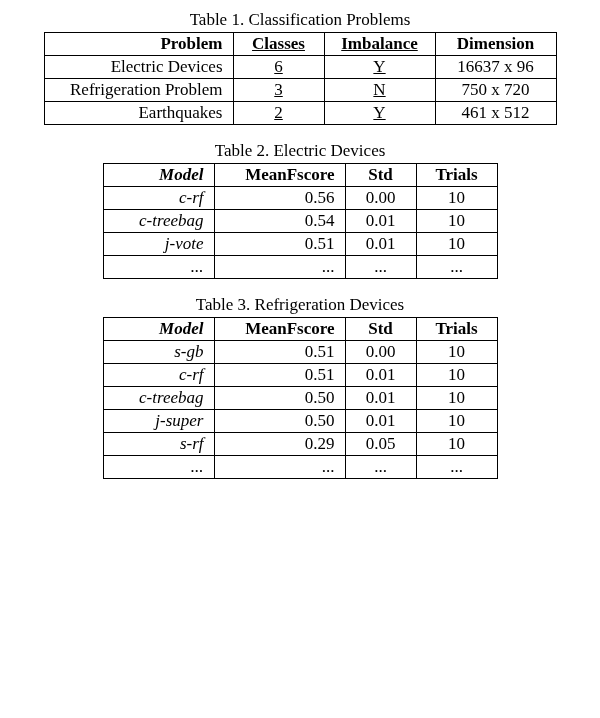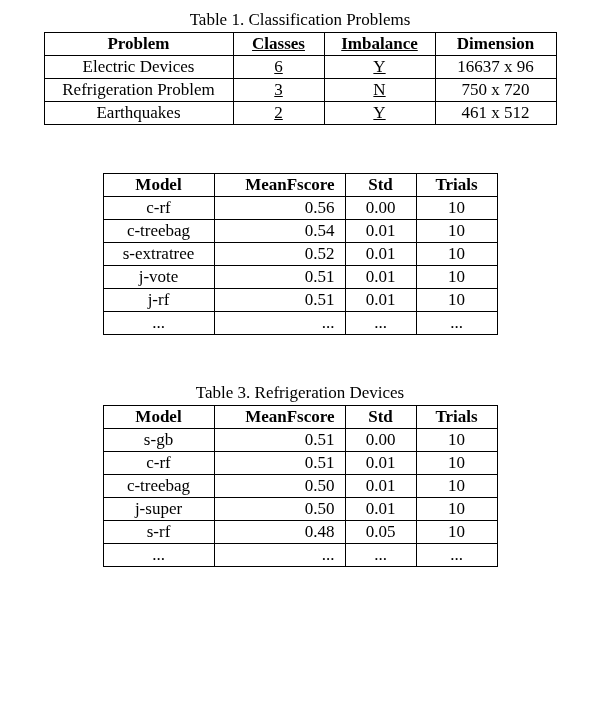--- a/index.html
+++ b/index.html
@@ -6,21 +6,21 @@
     font-family: "Times New Roman", Times, serif;
     font-size: 17px;
     color: #000;
     background: #fff;
     margin: 0;
     padding: 10px 18px;
     width: 600px;
     box-sizing: border-box;
   }
   .table-block {
-    margin-bottom: 48px;
+    margin-bottom: 16px;
   }
   .caption {
     text-align: center;
     margin-bottom: 2px;
   }
   table {
     border-collapse: collapse;
     margin: 0 auto;
   }
   th, td {
@@ -29,31 +29,32 @@
     text-align: center;
     vertical-align: middle;
     font-weight: normal;
     white-space: nowrap;
   }
   th {
     font-weight: bold;
   }
   .t1 th:first-child,
   .t1 td:first-child {
-    text-align: center;
+    text-align: right;
     min-width: 168px;
   }
   .t1 th:nth-child(2), .t1 td:nth-child(2) { min-width: 70px; text-decoration: underline; }
   .t1 th:nth-child(3), .t1 td:nth-child(3) { min-width: 90px; text-decoration: underline; }
   .t1 th:nth-child(4), .t1 td:nth-child(4) { min-width: 100px; }
 
   .t2 th:first-child,
   .t2 td:first-child {
-    text-align: center;
+    text-align: right;
     min-width: 90px;
+    font-style: italic;
   }
   .t2 th:nth-child(2), .t2 td:nth-child(2) { min-width: 110px; text-align: right; }
   .t2 th:nth-child(3), .t2 td:nth-child(3) { min-width: 50px; }
   .t2 th:nth-child(4), .t2 td:nth-child(4) { min-width: 60px; }
 </style>
 </head>
 <body>
 
 <div class="table-block">
   <div class="caption">Table 1.  Classification Problems</div>
@@ -83,20 +84,21 @@
         <td>Earthquakes</td>
         <td>2</td>
         <td>Y</td>
         <td>461 x 512</td>
       </tr>
     </tbody>
   </table>
 </div>
 
 <div class="table-block">
+  <div class="caption">Table 2.  Electric Devices</div>
   <table class="t2">
     <thead>
       <tr>
         <th>Model</th>
         <th>MeanFscore</th>
         <th>Std</th>
         <th>Trials</th>
       </tr>
     </thead>
     <tbody>
@@ -106,33 +108,21 @@
         <td>0.00</td>
         <td>10</td>
       </tr>
       <tr>
         <td>c-treebag</td>
         <td>0.54</td>
         <td>0.01</td>
         <td>10</td>
       </tr>
       <tr>
-        <td>s-extratree</td>
-        <td>0.52</td>
-        <td>0.01</td>
-        <td>10</td>
-      </tr>
-      <tr>
         <td>j-vote</td>
-        <td>0.51</td>
-        <td>0.01</td>
-        <td>10</td>
-      </tr>
-      <tr>
-        <td>j-rf</td>
         <td>0.51</td>
         <td>0.01</td>
         <td>10</td>
       </tr>
       <tr>
         <td>...</td>
         <td>...</td>
         <td>...</td>
         <td>...</td>
       </tr>
@@ -171,21 +161,21 @@
         <td>10</td>
       </tr>
       <tr>
         <td>j-super</td>
         <td>0.50</td>
         <td>0.01</td>
         <td>10</td>
       </tr>
       <tr>
         <td>s-rf</td>
-        <td>0.48</td>
+        <td>0.29</td>
         <td>0.05</td>
         <td>10</td>
       </tr>
       <tr>
         <td>...</td>
         <td>...</td>
         <td>...</td>
         <td>...</td>
       </tr>
     </tbody>

